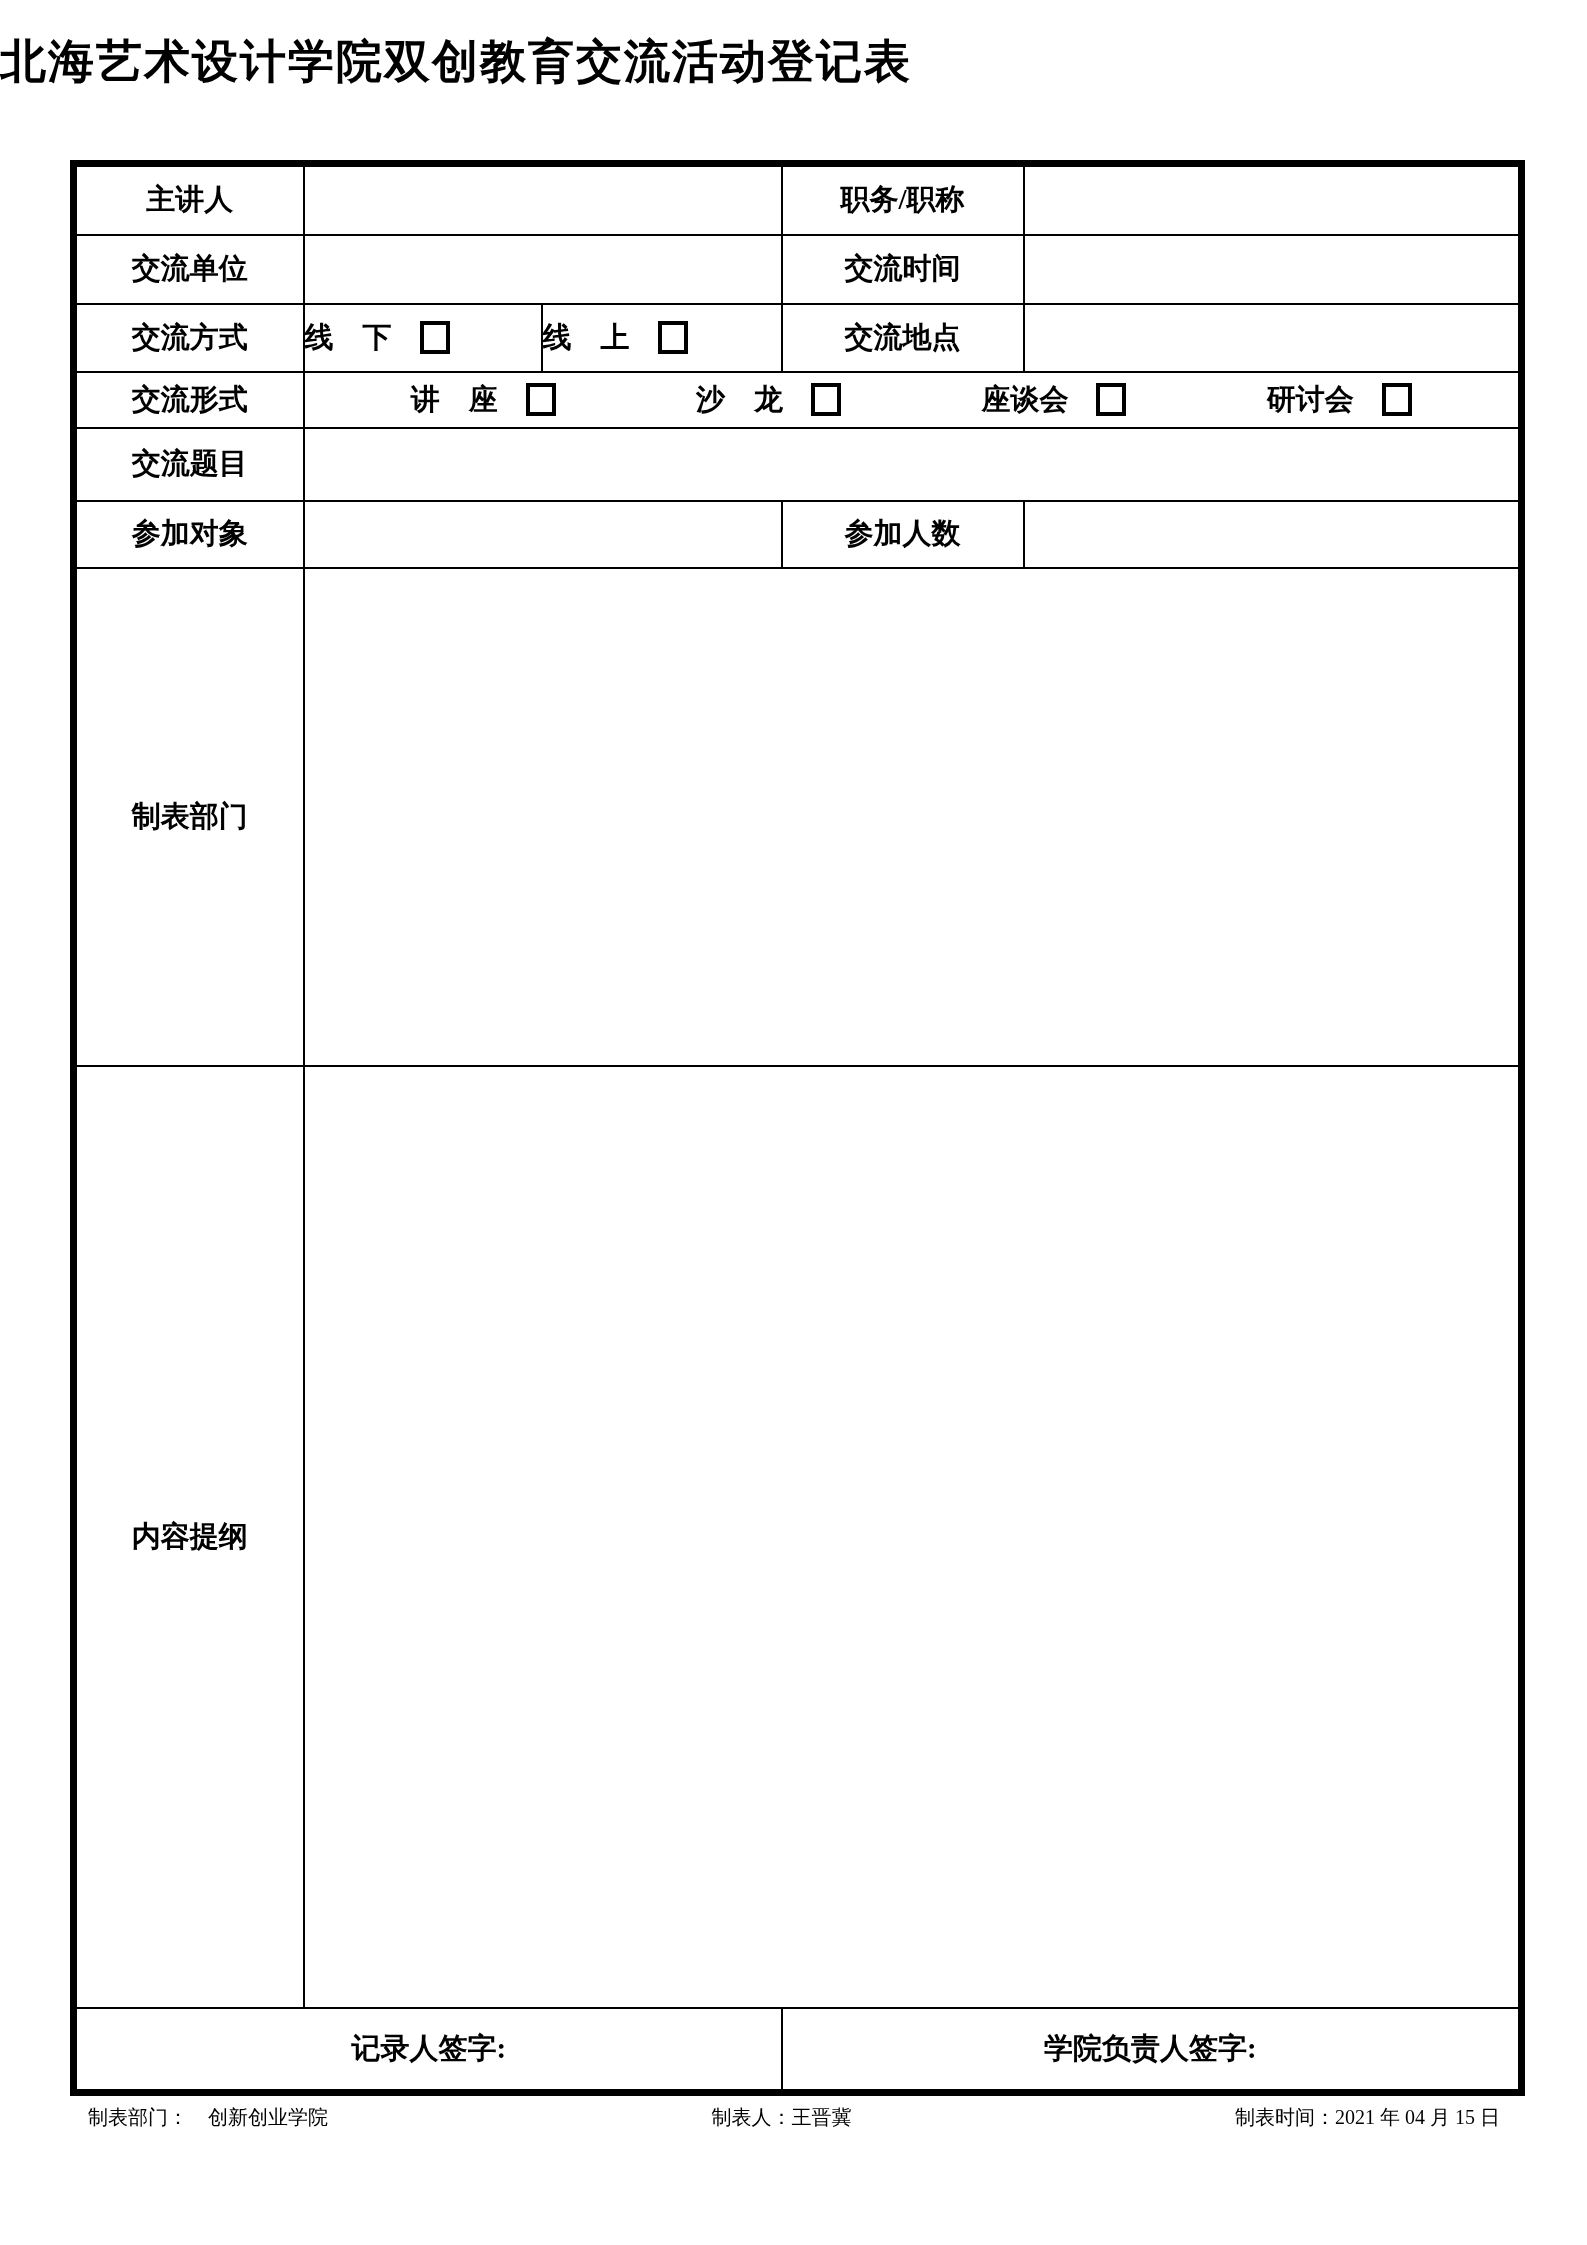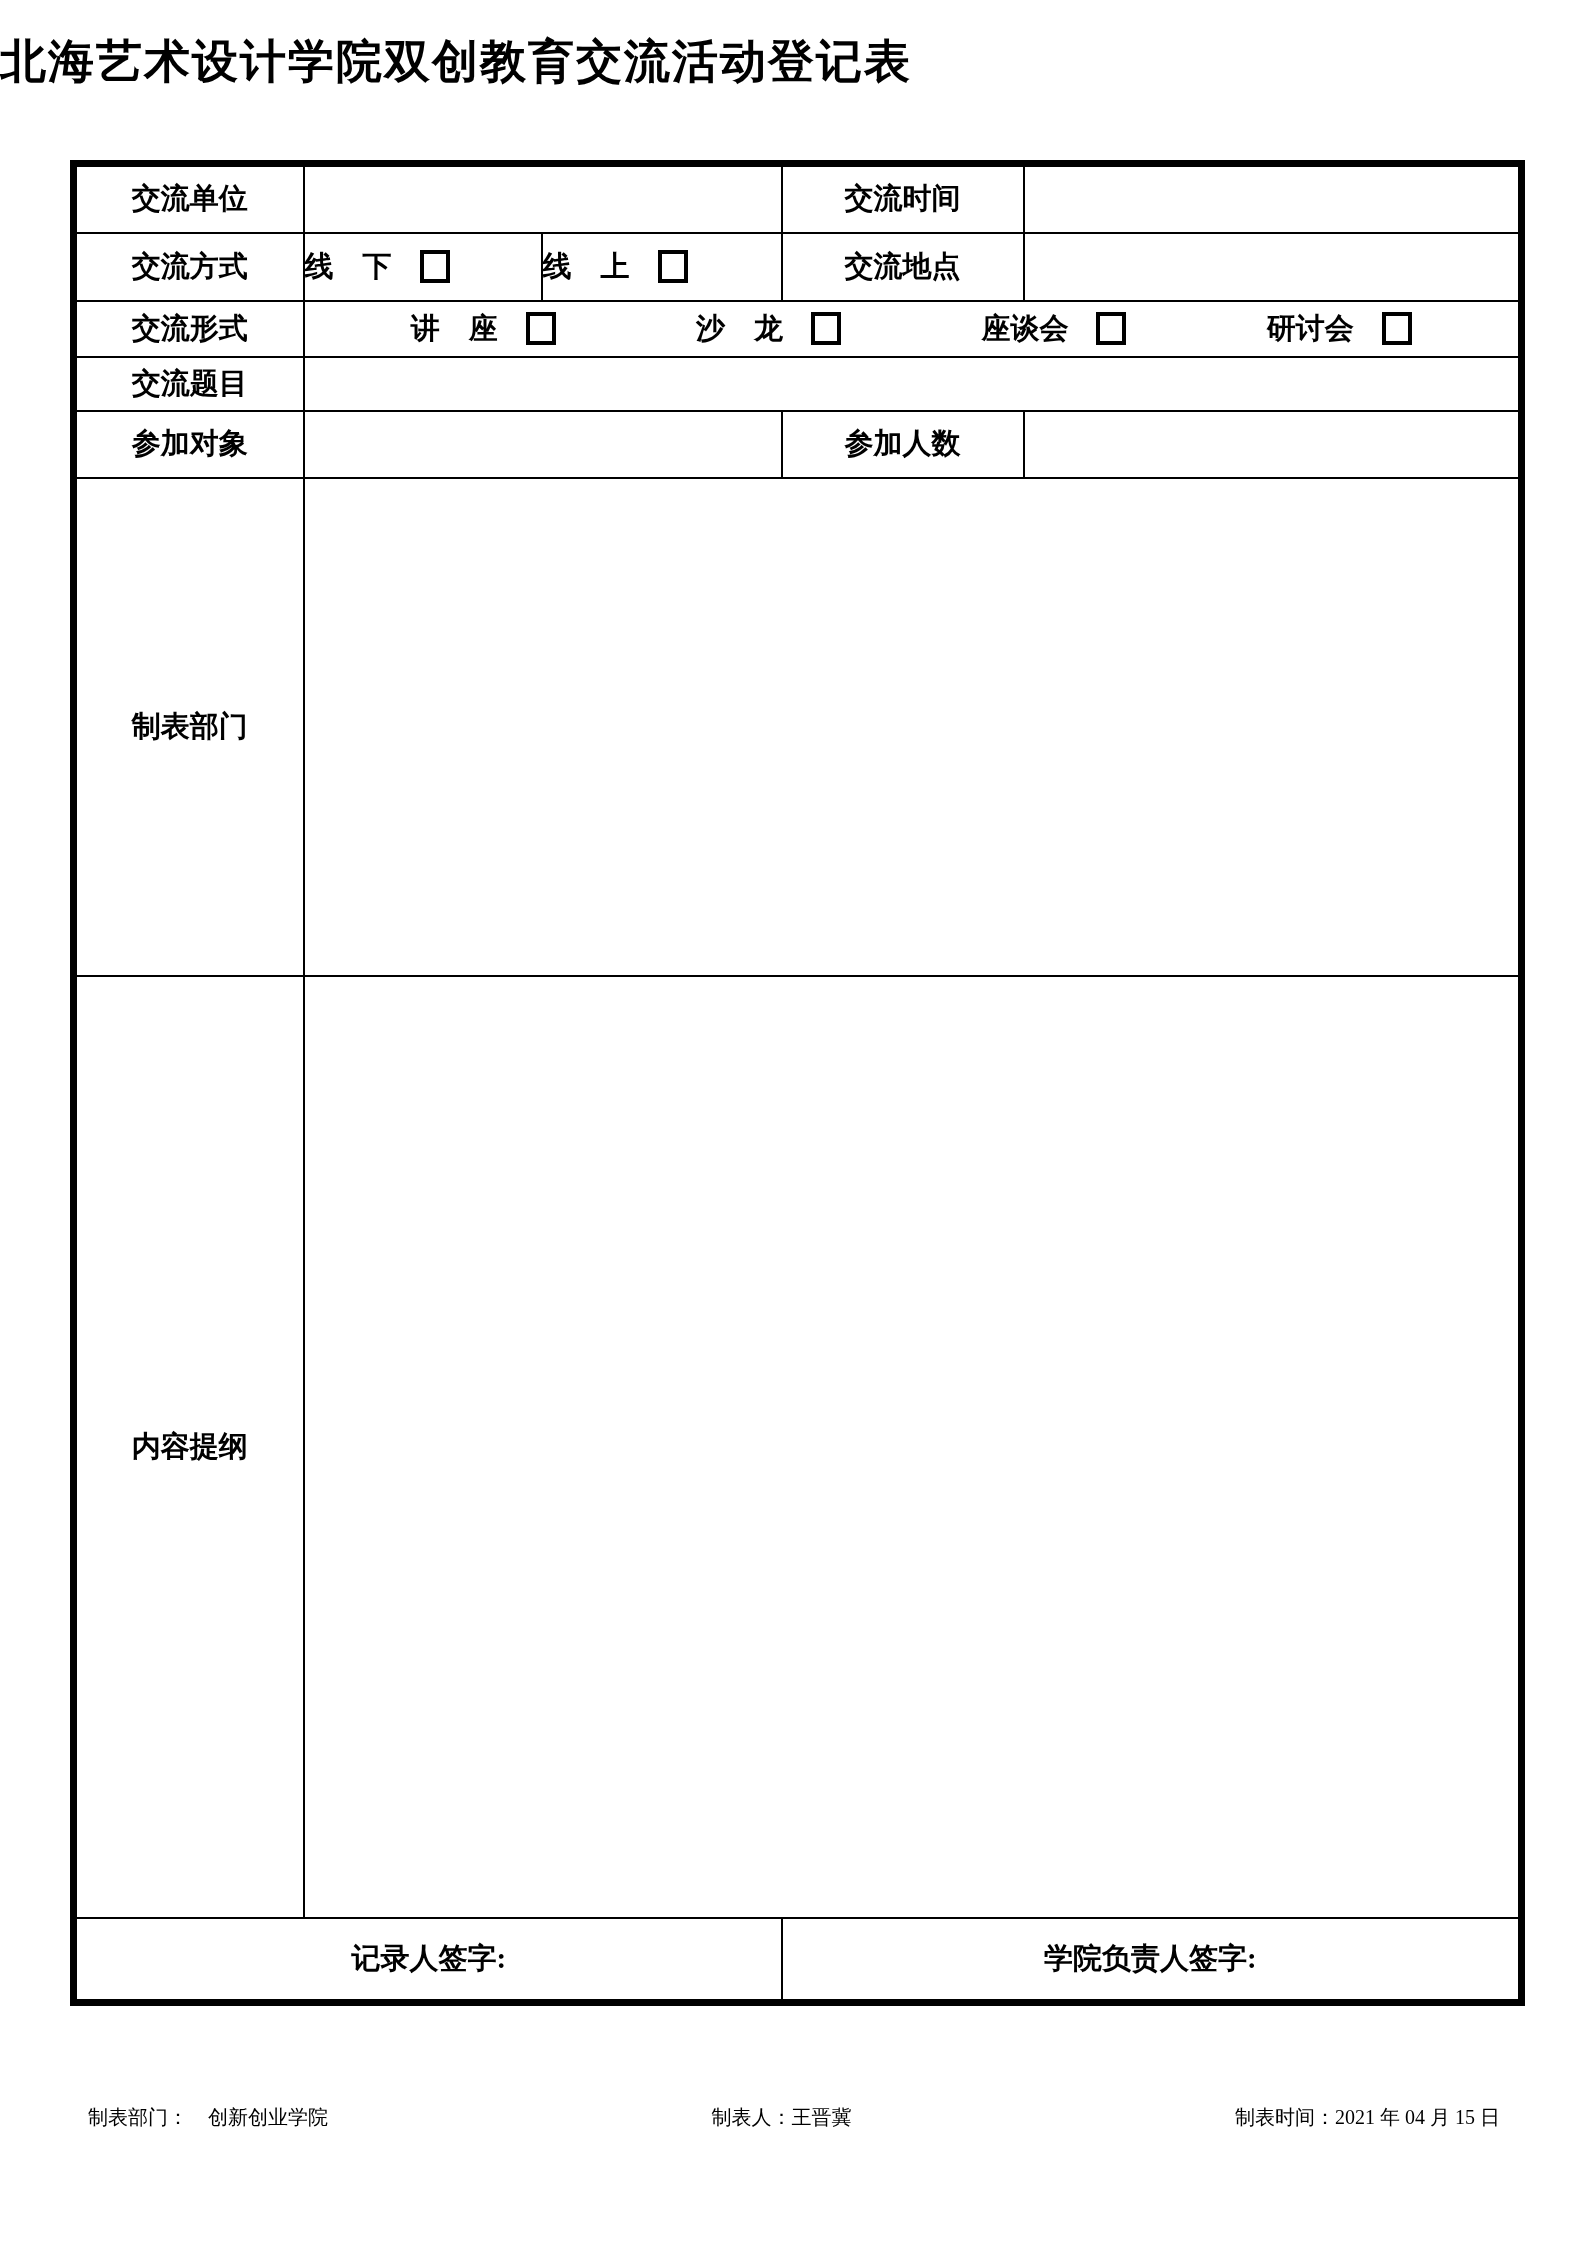--- a/index.html
+++ b/index.html
@@ -91,20 +91,26 @@
 <table class="form-table">
   <colgroup>
     <col style="width:230px">
     <col style="width:238px">
     <col style="width:240px">
     <col style="width:242px">
     <col style="width:498px">
   </colgroup>
 
   <tbody>
+      <tr style="height:71px">
+    <td>主讲人</td>
+    <td colspan="2" class="value-cell"></td>
+    <td>职务/职称</td>
+    <td class="value-cell"></td>
+  </tr>
 
   <tr style="height:69px">
     <td>交流单位</td>
     <td colspan="2" class="value-cell"></td>
     <td>交流时间</td>
     <td class="value-cell"></td>
   </tr>
 
   <tr style="height:68px">
     <td>交流方式</td>
@@ -141,21 +147,21 @@
           <span class="cbx"></span>
         </span>
         <span class="opt-group">
           <span>研讨会</span>
           <span class="cbx"></span>
         </span>
       </div>
     </td>
   </tr>
 
-  <tr style="height:54px">
+  <tr style="height:73px">
     <td>交流题目</td>
     <td colspan="4" class="value-cell"></td>
   </tr>
 
   <tr style="height:67px">
     <td>参加对象</td>
     <td colspan="2" class="value-cell"></td>
     <td>参加人数</td>
     <td class="value-cell"></td>
   </tr>

